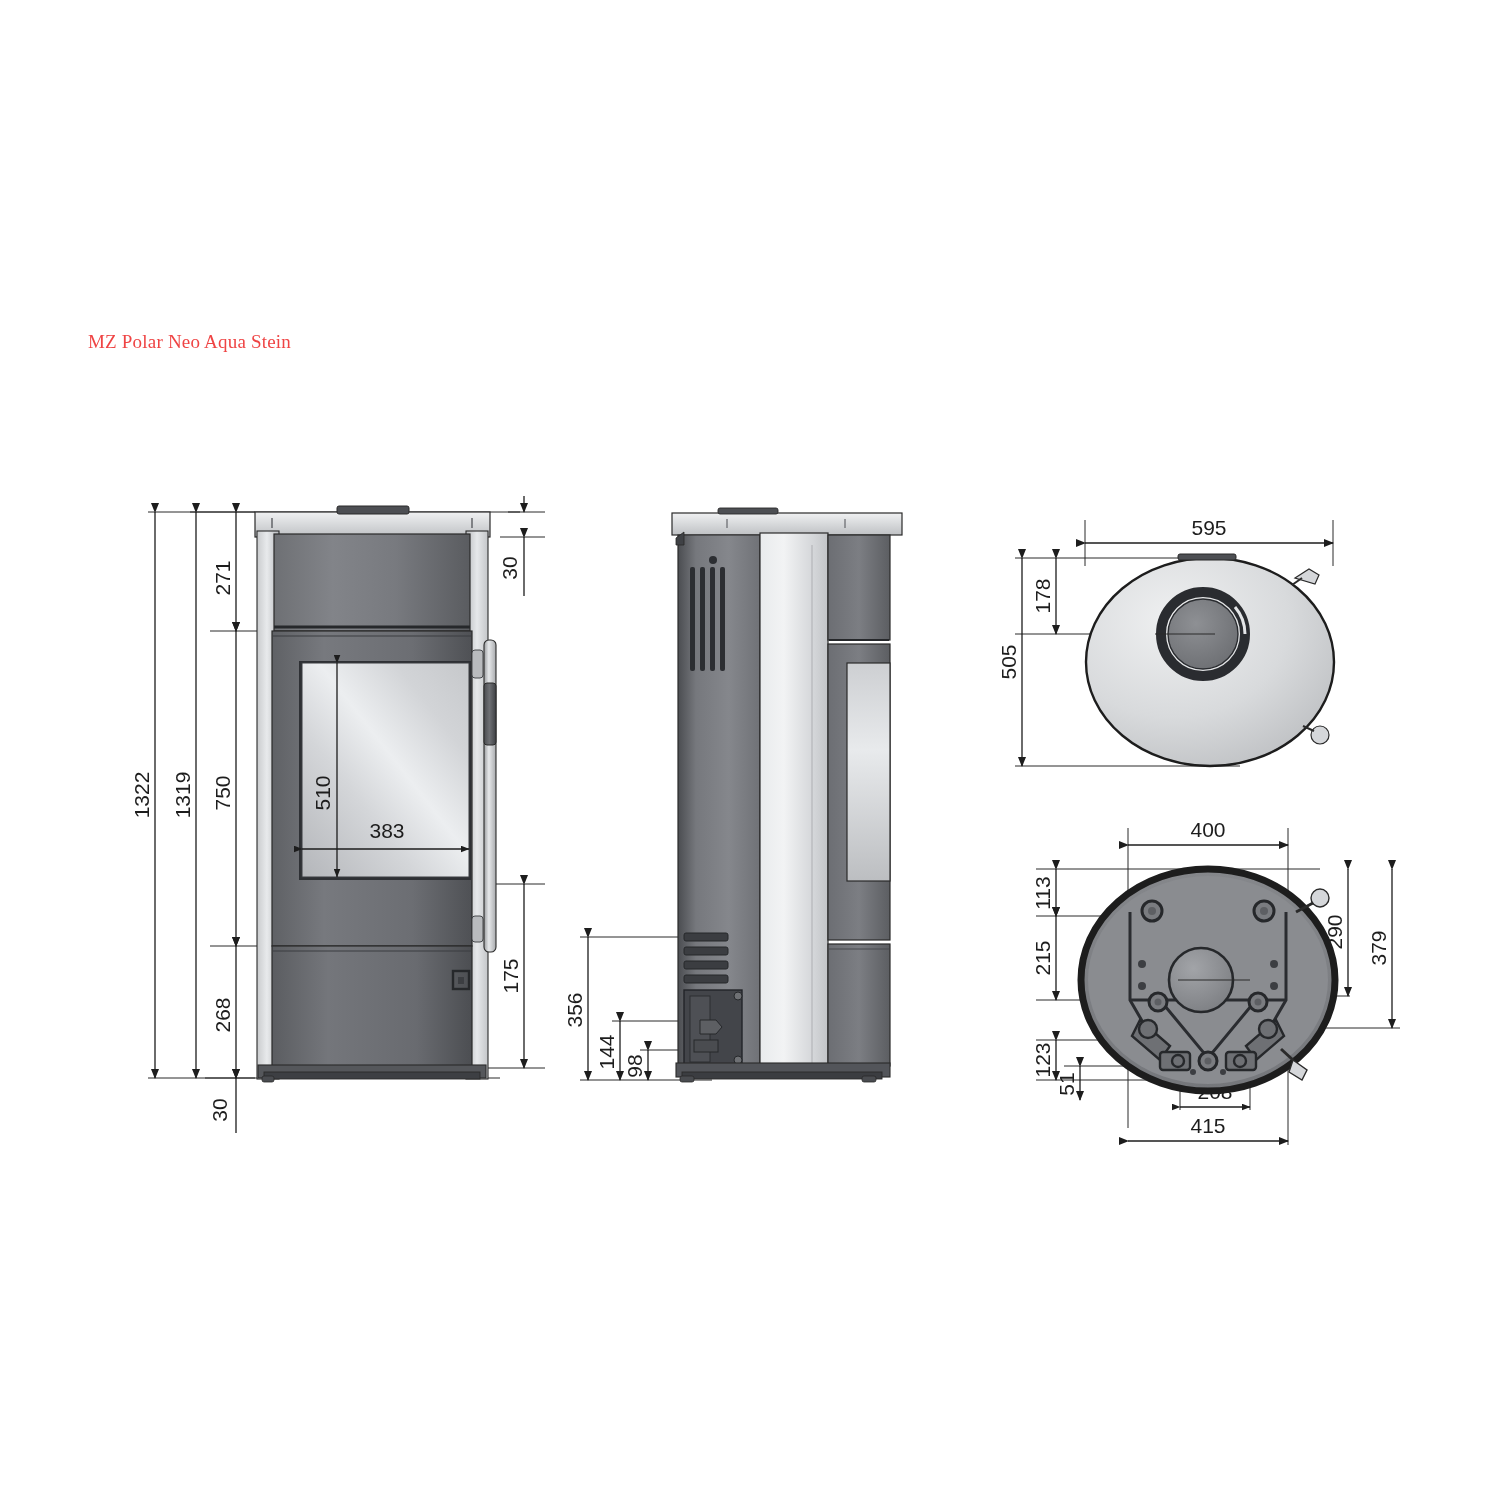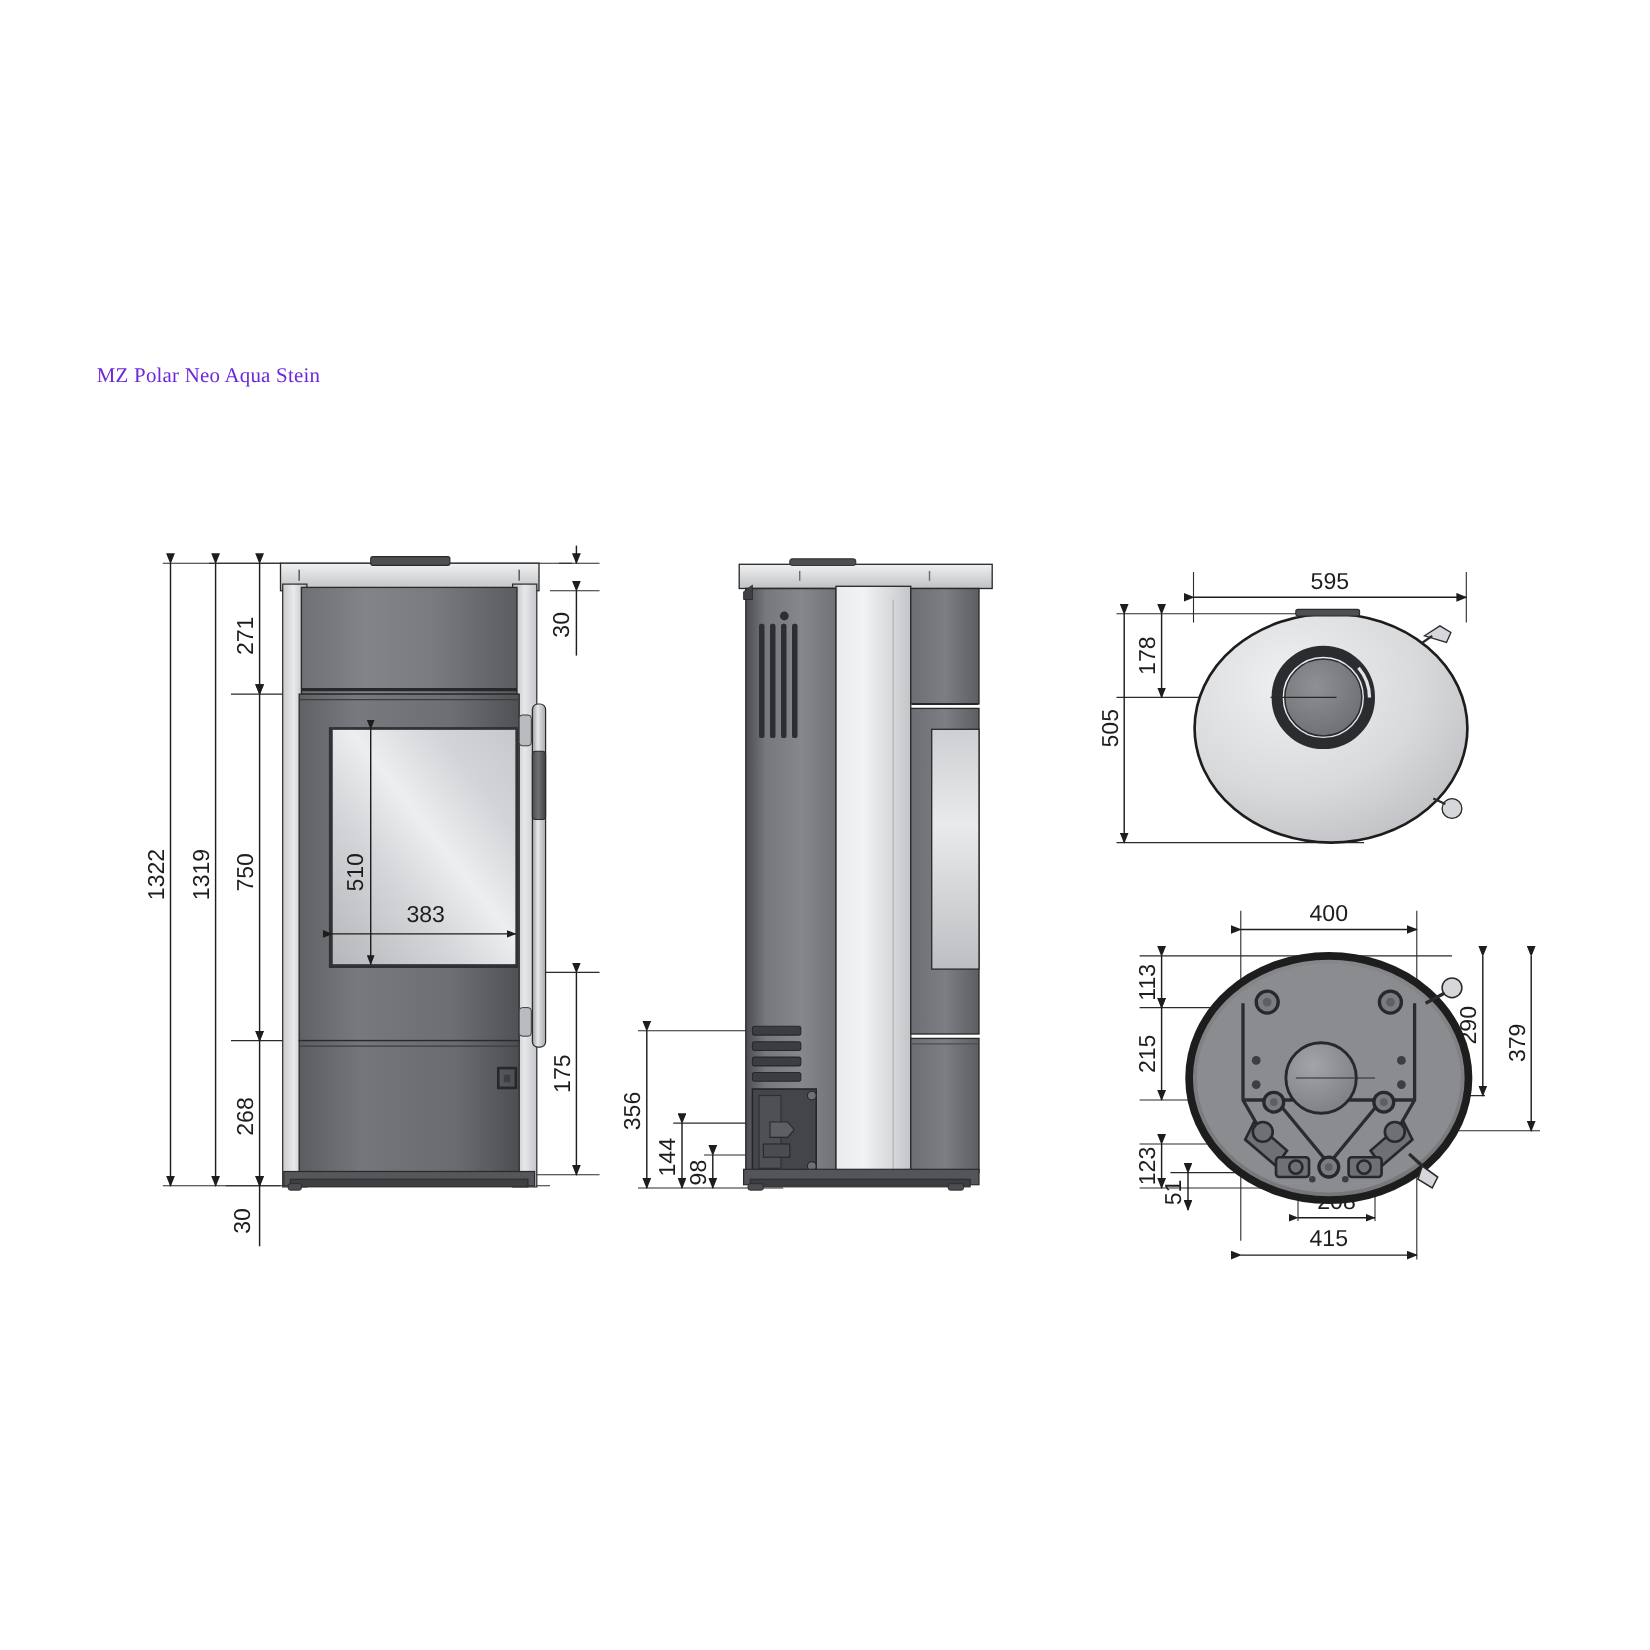--- a/index.html
+++ b/index.html
@@ -1,21 +1,21 @@
 <!DOCTYPE html>
 <html><head>
 <meta charset="utf-8">
 <style>
   html,body{margin:0;padding:0;background:#ffffff;}
   body{width:1500px;height:1500px;position:relative;overflow:hidden;
        font-family:"Liberation Sans", sans-serif;}
   #page-title{
     position:absolute;left:88px;top:331px;
     font-family:"Liberation Serif", serif;
-    font-size:19px;color:#6d28d9;letter-spacing:.2px;white-space:nowrap;
+    font-size:19px;color:#ef4444;letter-spacing:.2px;white-space:nowrap;
   }
   #drawing{position:absolute;left:0;top:0;width:1500px;height:1500px;}
   svg{display:block;}
   .dimtxt{font-family:"Liberation Sans", sans-serif;font-size:21px;fill:#1d1d1d;}
 </style>
 </head>
 <body>
 
 <div id="page-title">MZ Polar Neo Aqua Stein</div>
 

